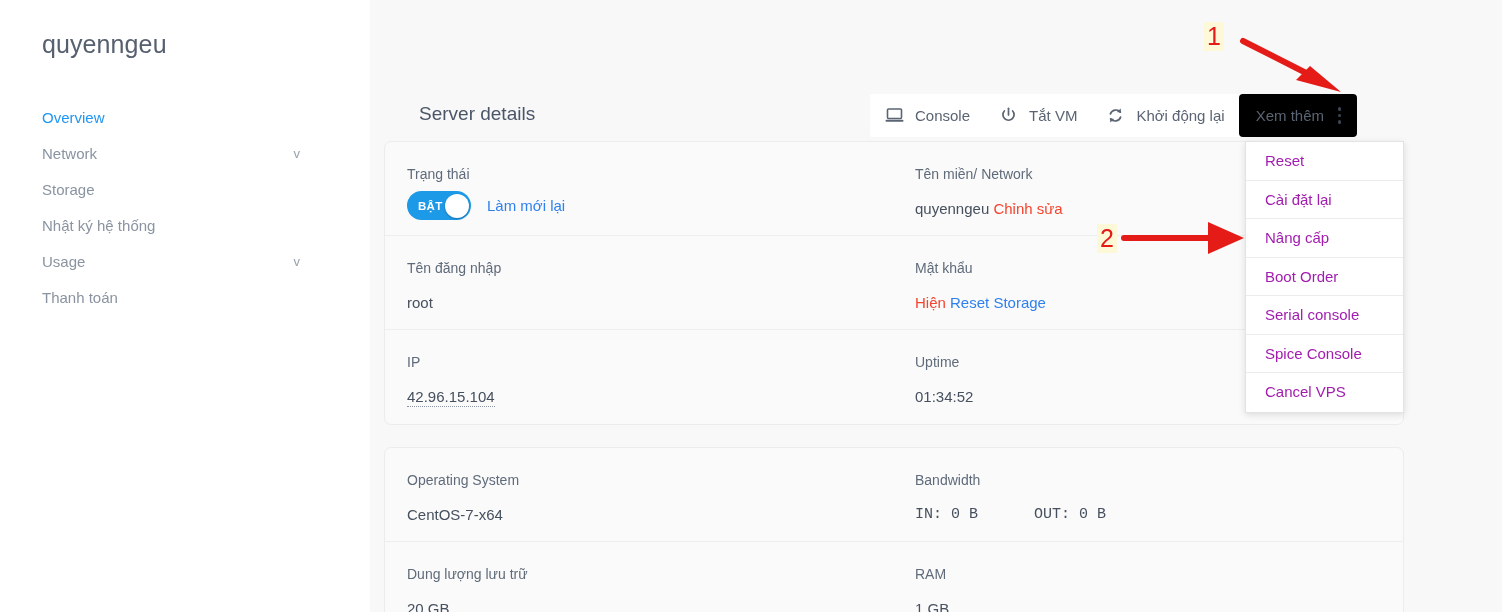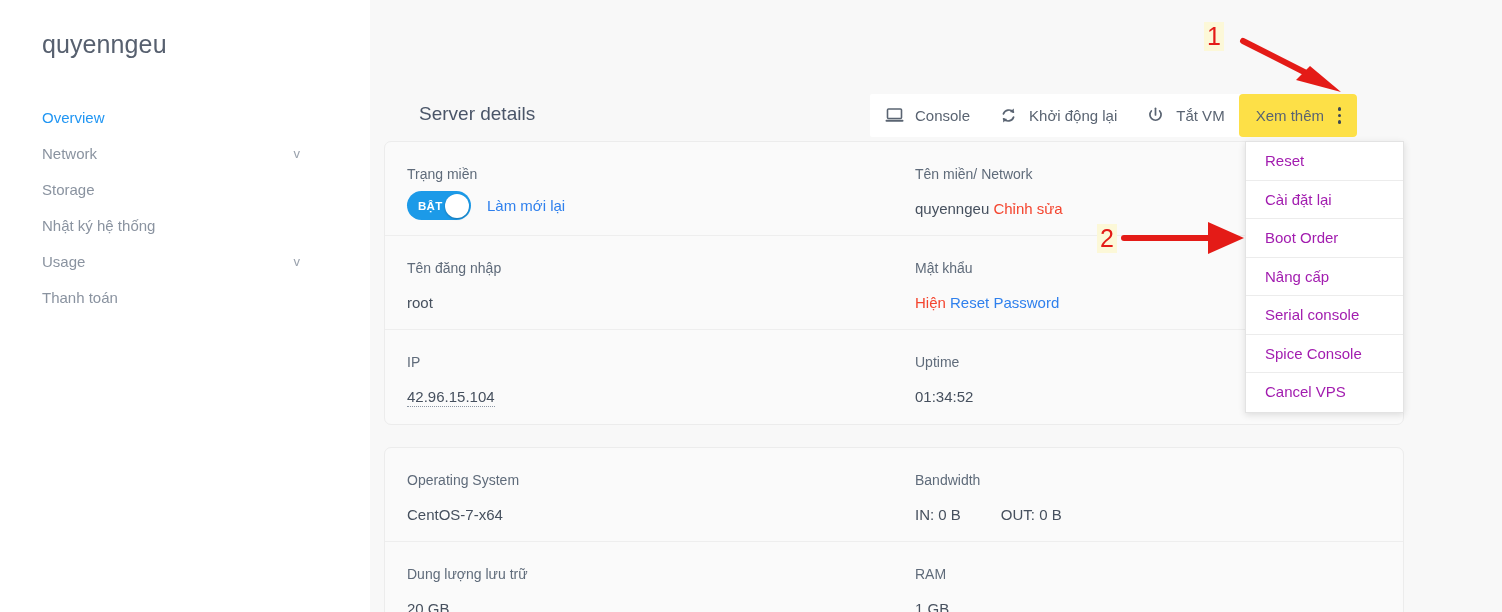--- a/index.html
+++ b/index.html
@@ -43,21 +43,21 @@
     display: flex; align-items: flex-end; border-radius: 2px;
   }
   .tb-btn {
     display: flex; align-items: center; gap: 11px;
     height: 43px; padding: 0 14px;
     font-size: 15px; color: #5a6472; cursor: pointer;
     background: transparent; border: none;
     font-family: "Liberation Sans", sans-serif; white-space: nowrap;
   }
   .tb-btn.more {
-    background: #fde047; border-radius: 4px; padding: 0 16px 0 17px; gap: 14px;
+    background: #000000; border-radius: 4px; padding: 0 16px 0 17px; gap: 14px;
   }
   .tb-icon { display: inline-flex; align-items: center; justify-content: center; width: 20px; height: 20px; }
   .tb-icon svg { display: block; }
   .kebab { display: flex; flex-direction: column; gap: 3px; align-items: center; }
   .kebab i { width: 3.5px; height: 3.5px; border-radius: 50%; background: #3d4754; display: block; }
 
   
   .dropdown {
     position: absolute; left: 875px; top: 141px; width: 159px;
     background: #ffffff; border: 1px solid #e3e3e3;
@@ -95,21 +95,21 @@
     position: relative; width: 64px; height: 29px; border-radius: 15px;
     background: #1c9ae8; cursor: pointer; display: flex; align-items: center;
   }
   .toggle .tg-text {
     position: absolute; left: 11px; font-size: 11.5px; font-weight: bold; color: #ffffff; letter-spacing: .3px;
   }
   .toggle .knob {
     position: absolute; right: 2.5px; width: 24px; height: 24px; border-radius: 50%;
     background: #ffffff; box-shadow: 0 1px 2px rgba(0,0,0,.25);
   }
-  .bw { display: flex; gap: 40px; }
+  .bw { display: flex; gap: 56px; font-family: Liberation Mono, monospace; }
 
   
   .anno-num {
     position: absolute; font-size: 25px; color: #e41b17;
     background: #fcf8d8; padding: 0 3px; z-index: 60;
   }
   .anno-svg { position: absolute; left: 0; top: 0; width: 1502px; height: 612px; pointer-events: none; z-index: 55; }
 </style>
 </head>
 <body>
@@ -148,69 +148,69 @@
 
     <div class="toolbar">
       <button class="tb-btn">
         <span class="tb-icon">
           <svg width="19" height="15" viewBox="0 0 19 15">
             <rect x="2.5" y="1" width="14" height="9.5" rx="1" fill="none" stroke="#5a6472" stroke-width="1.6"></rect>
             <rect x="0.5" y="11.8" width="18" height="2" rx="1" fill="#5a6472"></rect>
           </svg>
         </span>
         <span>Console</span>
+      </button>
+
+      <button class="tb-btn">
+        <span class="tb-icon">
+          <svg width="17" height="17" viewBox="0 0 18 18">
+            <path d="M4.6 4.2a5.9 5.9 0 1 0 8.8 0" fill="none" stroke="#5a6472" stroke-width="1.8" stroke-linecap="round"></path>
+            <line x1="9" y1="1.4" x2="9" y2="8.4" stroke="#5a6472" stroke-width="1.8" stroke-linecap="round"></line>
+          </svg>
+        </span>
+        <span>Tắt VM</span>
       </button>
 
       <button class="tb-btn">
         <span class="tb-icon">
           <svg width="17" height="17" viewBox="0 0 18 18">
             <path d="M14.2 5.4A6.2 6.2 0 0 0 3.6 7.3" fill="none" stroke="#5a6472" stroke-width="1.8" stroke-linecap="round"></path>
             <path d="M3.8 12.6A6.2 6.2 0 0 0 14.4 10.7" fill="none" stroke="#5a6472" stroke-width="1.8" stroke-linecap="round"></path>
             <path d="M14.6 1.6 L14.6 6.0 L10.4 5.2 Z" fill="#5a6472"></path>
             <path d="M3.4 16.4 L3.4 12.0 L7.6 12.8 Z" fill="#5a6472"></path>
           </svg>
         </span>
         <span>Khởi động lại</span>
       </button>
 
-      <button class="tb-btn">
-        <span class="tb-icon">
-          <svg width="17" height="17" viewBox="0 0 18 18">
-            <path d="M4.6 4.2a5.9 5.9 0 1 0 8.8 0" fill="none" stroke="#5a6472" stroke-width="1.8" stroke-linecap="round"></path>
-            <line x1="9" y1="1.4" x2="9" y2="8.4" stroke="#5a6472" stroke-width="1.8" stroke-linecap="round"></line>
-          </svg>
-        </span>
-        <span>Tắt VM</span>
-      </button>
-
       <button class="tb-btn more">
         <span>Xem thêm</span>
         <span class="kebab">
             <i></i>
             <i></i>
             <i></i>
           </span>
       </button>
     </div>
 
     <div class="dropdown">
       <div class="dd-item">Reset</div>
       <div class="dd-item">Cài đặt lại</div>
+      <div class="dd-item">Nâng cấp</div>
       <div class="dd-item">Boot Order</div>
-      <div class="dd-item">Nâng cấp</div>
       <div class="dd-item">Serial console</div>
       <div class="dd-item">Spice Console</div>
       <div class="dd-item">Cancel VPS</div>
     </div>
 
     <div class="card" id="card-1">
 
       <div class="row">
         <div class="col-l">
-          <div class="f-label">Trạng miền</div>
+          <div class="f-label">Trạng thái</div>
           <div class="toggle-line">
             <div class="toggle">
               <span class="tg-text">BẬT</span>
               <span class="knob"></span>
             </div>
             <span class="lnk-blue" style="font-size:15px">Làm mới lại</span>
           </div>
         </div>
         <div class="col-r">
           <div class="f-label">Tên miền/ Network</div>
@@ -223,21 +223,21 @@
 
       <div class="row">
         <div class="col-l">
           <div class="f-label">Tên đăng nhập</div>
           <div class="f-value">root</div>
         </div>
         <div class="col-r">
           <div class="f-label">Mật khẩu</div>
           <div class="f-value">
             <span class="lnk-red">Hiện</span>
-            <span class="lnk-blue">Reset Password</span>
+            <span class="lnk-blue">Reset Storage</span>
           </div>
         </div>
       </div>
 
       <div class="row">
         <div class="col-l">
           <div class="f-label">IP</div>
           <div class="f-value">
             <span class="dotted">42.96.15.104</span>
           </div>

